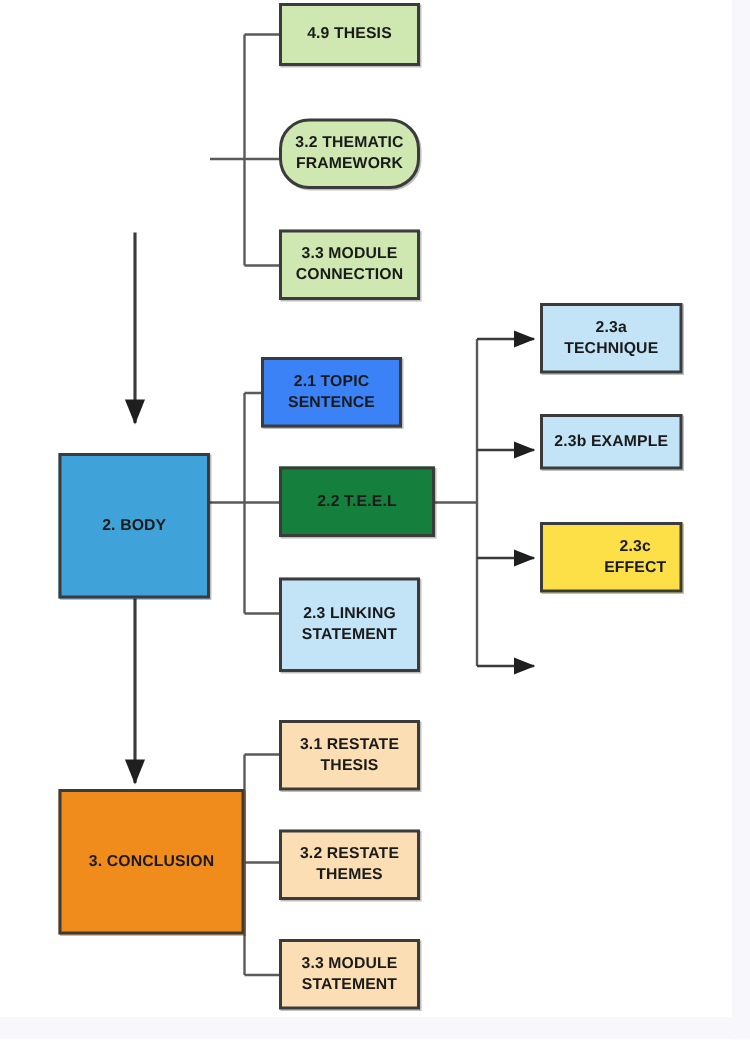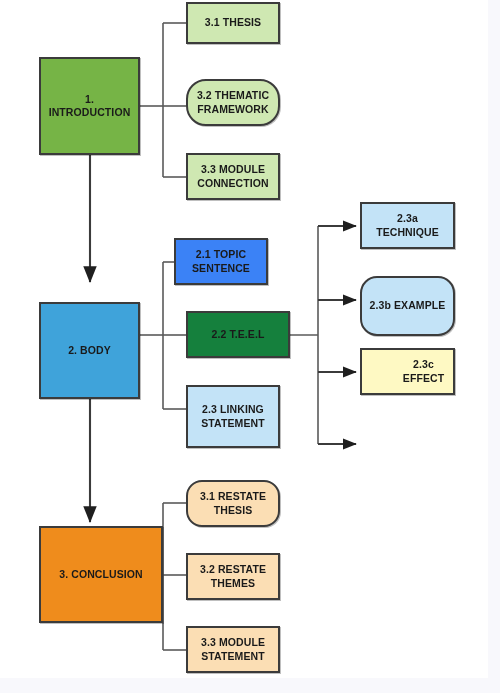--- a/index.html
+++ b/index.html
@@ -92,25 +92,22 @@
 
     <g stroke="#5a5a5a" stroke-width="1.6" fill="none">
       <path d="M140,575 L163,575"></path>
       <path d="M163,503 L163,650"></path>
       <path d="M163,503 L186,503"></path>
       <path d="M163,575 L186,575"></path>
       <path d="M163,650 L186,650"></path>
     </g>
   </svg>
 
-  <div class="node main" style="left:39px; top:57px; width:101px; height:98px; background:#76b446;">
-    <span class="txt">1. INTRODUCTION</span>
-  </div>
   <div class="node leaf" style="left:186px; top:2px; width:94px; height:42px; background:#cfe8b2;">
-    <span class="txt">3.1 THESIS</span>
+    <span class="txt">4.9 THESIS</span>
   </div>
   <div class="node leaf" style="left:186px; top:79px; width:94px; height:47px; background:#cfe8b2;border-radius:20px;">
     <span class="txt">3.2 THEMATIC
 FRAMEWORK</span>
   </div>
   <div class="node leaf" style="left:186px; top:153px; width:94px; height:47px; background:#cfe8b2;">
     <span class="txt">3.3 MODULE
 CONNECTION</span>
   </div>
 
@@ -125,31 +122,31 @@
     <span class="txt">2.2 T.E.E.L</span>
   </div>
   <div class="node leaf" style="left:186px; top:385px; width:94px; height:63px; background:#c3e3f7;">
     <span class="txt">2.3 LINKING
 STATEMENT</span>
   </div>
 
   <div class="node leaf" style="left:360px; top:202px; width:95px; height:47px; background:#c3e3f7;justify-content:center;">
     <span class="txt">2.3a TECHNIQUE</span>
   </div>
-  <div class="node leaf" style="left:360px; top:276px; width:95px; height:60px; background:#c3e3f7;border-radius:17px;">
+  <div class="node leaf" style="left:360px; top:276px; width:95px; height:37px; background:#c3e3f7;">
     <span class="txt">2.3b EXAMPLE</span>
   </div>
-  <div class="node leaf" style="left:360px; top:348px; width:95px; height:47px; background:#fef9c3;padding-left:36px;">
+  <div class="node leaf" style="left:360px; top:348px; width:95px; height:47px; background:#fde047;padding-left:36px;">
     <span class="txt">2.3c EFFECT</span>
   </div>
 
   <div class="node main" style="left:39px; top:526px; width:124px; height:97px; background:#ef8c1c;">
     <span class="txt">3. CONCLUSION</span>
   </div>
-  <div class="node leaf" style="left:186px; top:480px; width:94px; height:47px; background:#fbdeb4;border-radius:16px;">
+  <div class="node leaf" style="left:186px; top:480px; width:94px; height:47px; background:#fbdeb4;">
     <span class="txt">3.1 RESTATE
 THESIS</span>
   </div>
   <div class="node leaf" style="left:186px; top:553px; width:94px; height:47px; background:#fbdeb4;">
     <span class="txt">3.2 RESTATE
 THEMES</span>
   </div>
   <div class="node leaf" style="left:186px; top:626px; width:94px; height:47px; background:#fbdeb4;">
     <span class="txt">3.3 MODULE
 STATEMENT</span>

